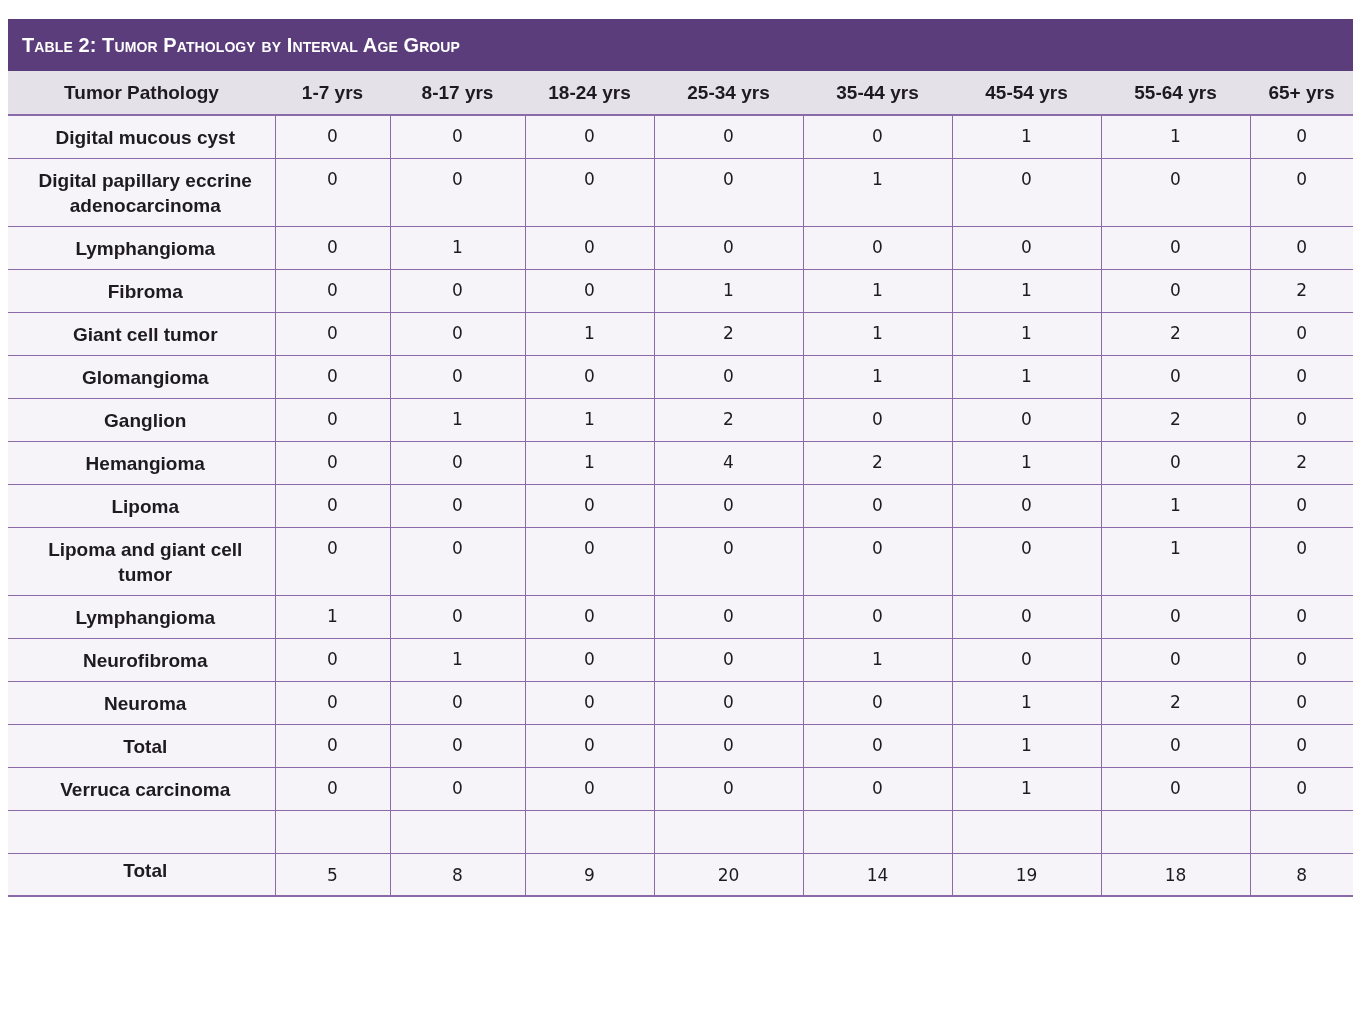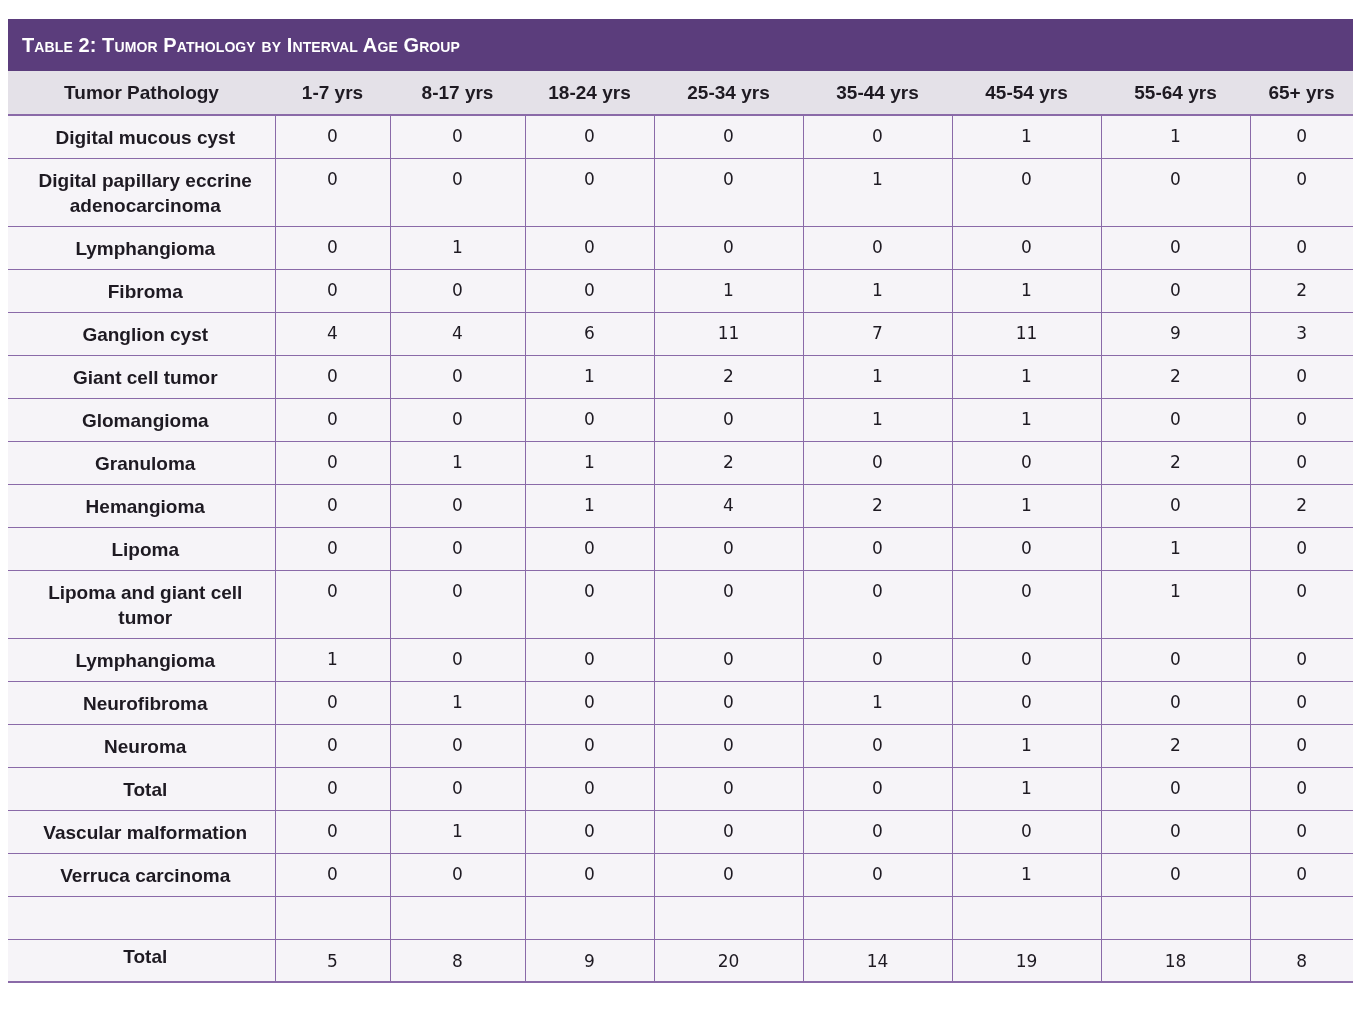--- a/index.html
+++ b/index.html
@@ -164,31 +164,20 @@
           <td class="num">0</td>
           <td class="num">0</td>
           <td class="num">0</td>
           <td class="num">1</td>
           <td class="num">1</td>
           <td class="num">1</td>
           <td class="num">0</td>
           <td class="num">2</td>
         </tr>
         <tr class="h1">
-          <td>Ganglion cyst</td>
-          <td class="num">4</td>
-          <td class="num">4</td>
-          <td class="num">6</td>
-          <td class="num">11</td>
-          <td class="num">7</td>
-          <td class="num">11</td>
-          <td class="num">9</td>
-          <td class="num">3</td>
-        </tr>
-        <tr class="h1">
           <td>Giant cell tumor</td>
           <td class="num">0</td>
           <td class="num">0</td>
           <td class="num">1</td>
           <td class="num">2</td>
           <td class="num">1</td>
           <td class="num">1</td>
           <td class="num">2</td>
           <td class="num">0</td>
         </tr>
@@ -197,21 +186,21 @@
           <td class="num">0</td>
           <td class="num">0</td>
           <td class="num">0</td>
           <td class="num">0</td>
           <td class="num">1</td>
           <td class="num">1</td>
           <td class="num">0</td>
           <td class="num">0</td>
         </tr>
         <tr class="h1">
-          <td>Granuloma</td>
+          <td>Ganglion</td>
           <td class="num">0</td>
           <td class="num">1</td>
           <td class="num">1</td>
           <td class="num">2</td>
           <td class="num">0</td>
           <td class="num">0</td>
           <td class="num">2</td>
           <td class="num">0</td>
         </tr>
         <tr class="h1">
@@ -281,31 +270,20 @@
           <td class="num">0</td>
         </tr>
         <tr class="h1">
           <td>Total</td>
           <td class="num">0</td>
           <td class="num">0</td>
           <td class="num">0</td>
           <td class="num">0</td>
           <td class="num">0</td>
           <td class="num">1</td>
-          <td class="num">0</td>
-          <td class="num">0</td>
-        </tr>
-        <tr class="h1">
-          <td>Vascular malformation</td>
-          <td class="num">0</td>
-          <td class="num">1</td>
-          <td class="num">0</td>
-          <td class="num">0</td>
-          <td class="num">0</td>
-          <td class="num">0</td>
           <td class="num">0</td>
           <td class="num">0</td>
         </tr>
         <tr class="h1">
           <td>Verruca carcinoma</td>
           <td class="num">0</td>
           <td class="num">0</td>
           <td class="num">0</td>
           <td class="num">0</td>
           <td class="num">0</td>

